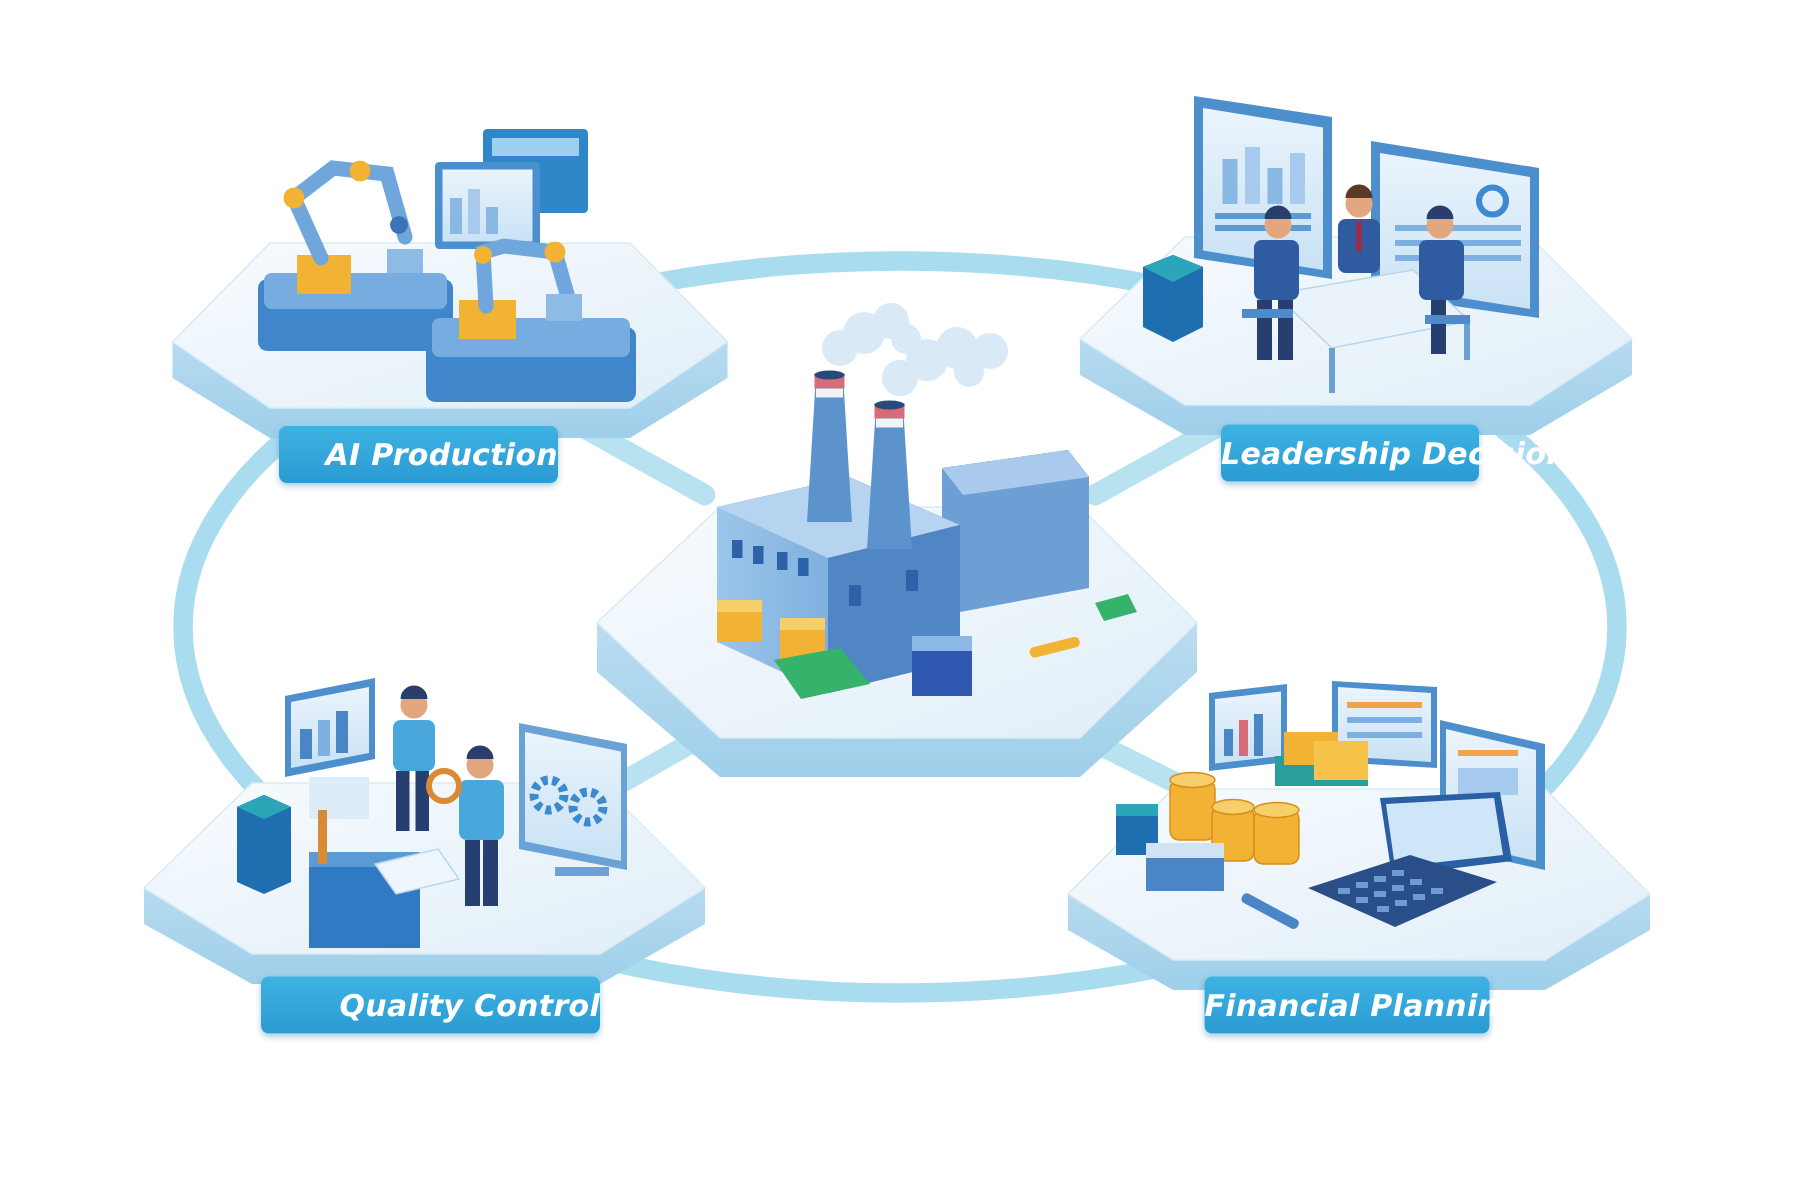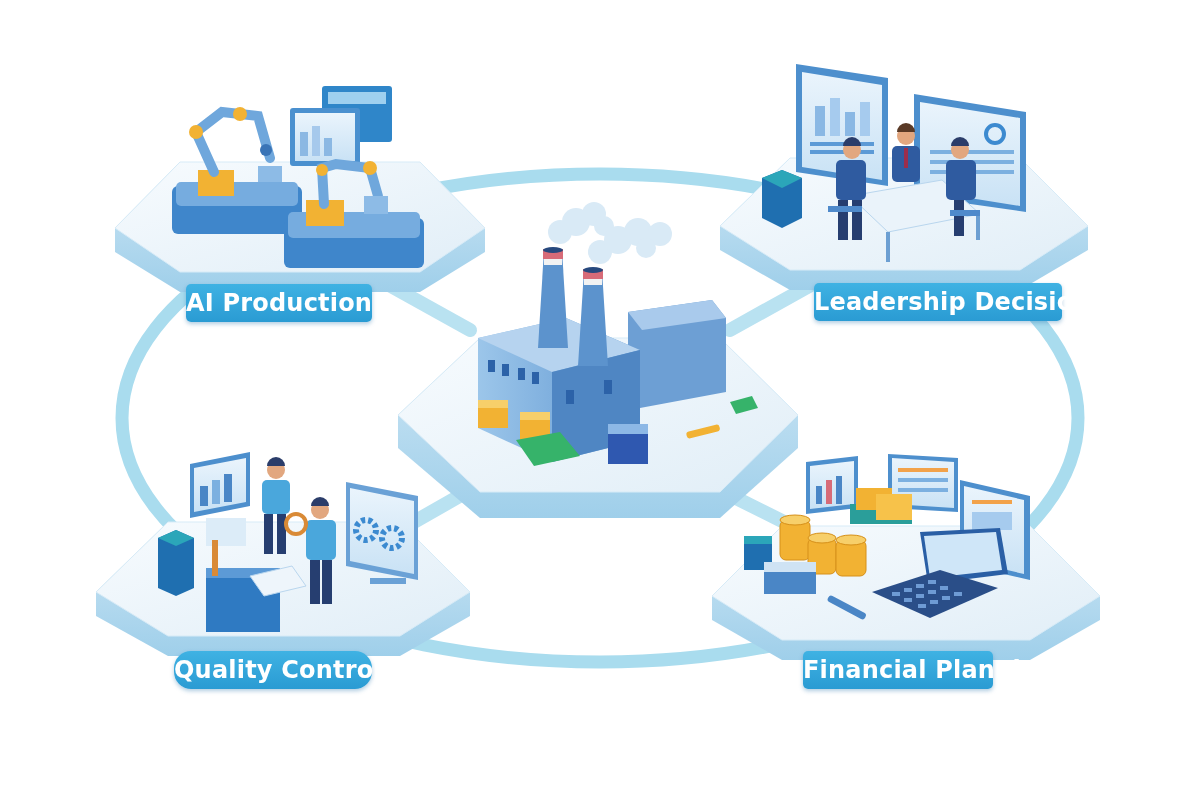--- a/index.html
+++ b/index.html
@@ -1,24 +1,24 @@
 <!DOCTYPE html>
 <html><head>
 <meta charset="utf-8">
 <style>
   html, body { margin: 0; padding: 0; background: #ffffff; }
   body { width: 1200px; height: 800px; position: relative; overflow: hidden;
          font-family: "DejaVu Sans", "Liberation Sans", sans-serif; }
   #scene { position: absolute; left: 0; top: 0; width: 1200px; height: 800px; }
   .label {
     position: absolute; height: 38px; line-height: 38px; color: #ffffff;
-    font-size: 24px; font-weight: bold; text-align: center; border-radius: 5px;
+    font-size: 20px; font-weight: bold; text-align: right; border-radius: 5px;
     background: linear-gradient(#3fb2e3, #2a9bd3);
     box-shadow: 0 2px 4px rgba(30,110,170,0.35);
-    letter-spacing: 0.2px; white-space: nowrap;
+    letter-spacing: 0.2px; white-space: nowrap; font-style: italic;
   }
 </style>
 </head>
 <body>
 
 <svg id="scene" viewBox="0 0 1200 800" xmlns="http://www.w3.org/2000/svg">
   <defs>
     <linearGradient id="platSide" x1="0" y1="0" x2="0" y2="1">
       <stop offset="0" stop-color="#cfe7f5"></stop>
       <stop offset="1" stop-color="#9fcfea"></stop>
@@ -319,15 +319,15 @@
           <rect x="930" y="600" width="8" height="4"></rect>
         <rect x="942" y="596" width="8" height="4"></rect>
           <rect x="954" y="592" width="8" height="4"></rect>
       </g>
     </g>
     <rect x="826" y="604" width="42" height="7" rx="3" fill="#4a86c6" transform="rotate(28 847 607)"></rect>
   </g>
 </svg>
 
 <div class="label" style="left:186px; top:284px; width:186px;">AI Production</div>
-<div class="label" style="left:814px; top:283px; width:248px;">Leadership Decision</div>
-<div class="label" style="left:174px; top:651px; width:198px;border-radius:17px;">Quality Control</div>
+<div class="label" style="left:814px; top:283px; width:172px;">Leadership Decision</div>
+<div class="label" style="left:174px; top:651px; width:226px;">Quality Control</div>
 <div class="label" style="left:803px; top:651px; width:190px;">Financial Planning</div>
 
 </body></html>

